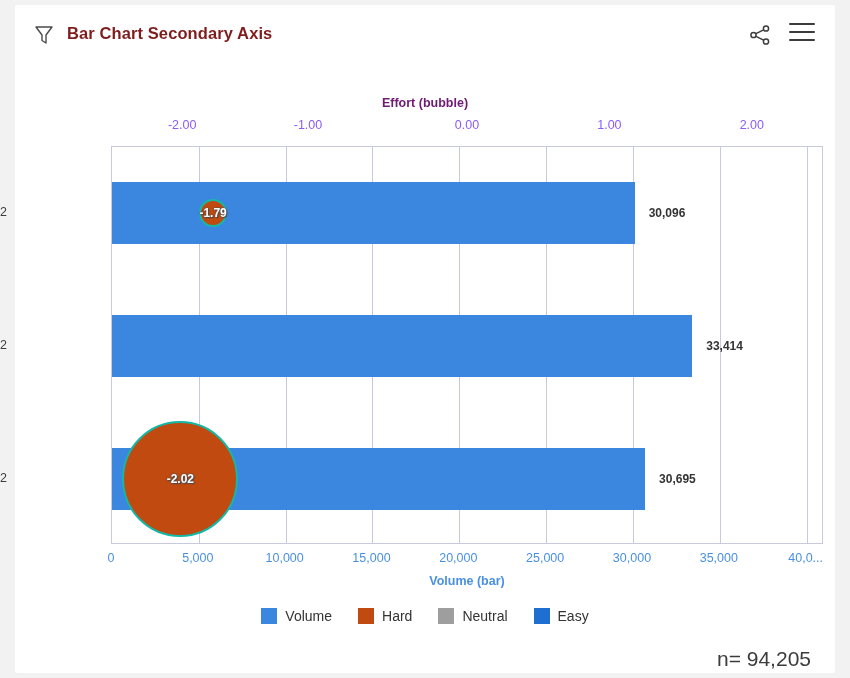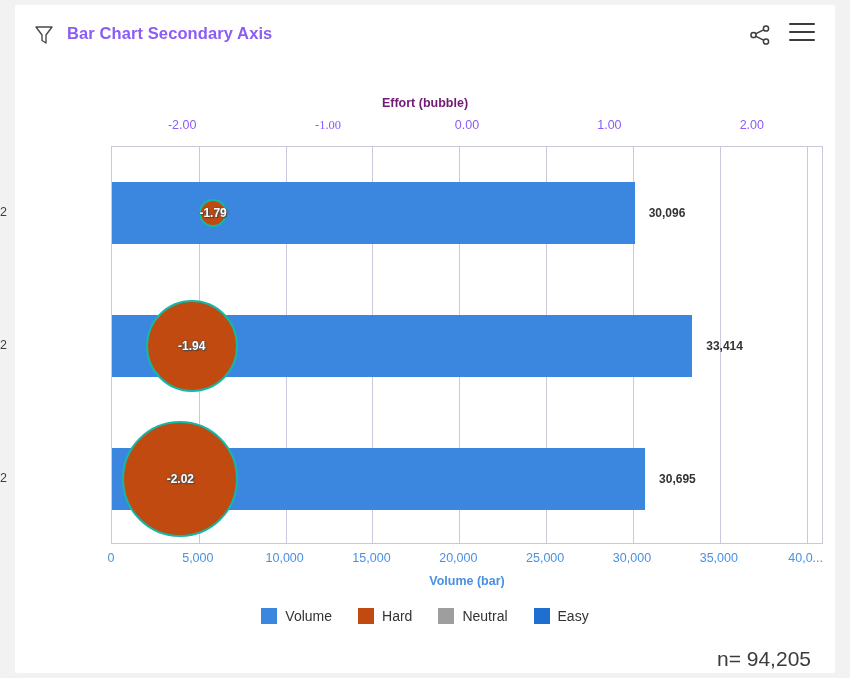--- a/index.html
+++ b/index.html
@@ -21,21 +21,21 @@
   #header {
     position: absolute; left: 0; top: 0;
     width: 820px; height: 62px;
   }
   #filter-icon {
     position: absolute; left: 18px; top: 18px;
     width: 22px; height: 24px;
   }
   #chart-title {
     position: absolute; left: 52px; top: 19px;
-    font-size: 16.5px; font-weight: bold; color: #8b5cf6;
+    font-size: 16.5px; font-weight: bold; color: #7f1d1d;
     letter-spacing: .1px; white-space: nowrap;
   }
   #share-icon {
     position: absolute; left: 733px; top: 18px;
     width: 24px; height: 24px;
   }
   #menu-icon {
     position: absolute; left: 774px; top: 18px;
     width: 26px; height: 24px;
   }
@@ -155,21 +155,21 @@
       <span></span>
       <span></span>
     </span>
   </div>
 
   <div id="plot-wrap">
 
     <div id="secondary-axis-title">Effort (bubble)</div>
     <div id="secondary-ticks">
         <div class="tick" style="left: 167.2px;">-2.00</div>
-        <div class="tick" style="left: 313px; font-family: Liberation Serif, serif;">-1.00</div>
+        <div class="tick" style="left: 293px;">-1.00</div>
         <div class="tick" style="left: 452px;">0.00</div>
         <div class="tick" style="left: 594.4px;">1.00</div>
         <div class="tick" style="left: 736.8px;">2.00</div>
       </div>
 
     <div id="grid">
         <div class="vline" style="left: 86.8293px;"></div>
         <div class="vline" style="left: 173.659px;"></div>
         <div class="vline" style="left: 260.488px;"></div>
         <div class="vline" style="left: 347.317px;"></div>
@@ -177,23 +177,20 @@
         <div class="vline" style="left: 520.976px;"></div>
         <div class="vline" style="left: 607.805px;"></div>
         <div class="vline" style="left: 694.634px;"></div>
         <div class="bar" style="top: 35.3333px; height: 62px; width: 522.643px;"></div>
         <div class="bar-value" style="left: 536.643px; top: 66.3333px;">30,096</div>
         <div class="bubble" style="left: 101.104px; top: 66.3333px; width: 28px; height: 28px;">
           <span class="bubble-label">-1.79</span>
         </div>
         <div class="bar" style="top: 168px; height: 62px; width: 580.263px;"></div>
         <div class="bar-value" style="left: 594.263px; top: 199px;">33,414</div>
-        <div class="bubble" style="left: 79.744px; top: 199px; width: 92px; height: 92px;">
-          <span class="bubble-label">-1.94</span>
-        </div>
         <div class="bar" style="top: 300.667px; height: 62px; width: 533.045px;"></div>
         <div class="bar-value" style="left: 547.045px; top: 331.667px;">30,695</div>
         <div class="bubble" style="left: 68.352px; top: 331.667px; width: 116px; height: 116px;">
           <span class="bubble-label">-2.02</span>
         </div>
       </div>
 
     <div id="primary-ticks">
         <div class="tick" style="left: 96px;">0</div>
         <div class="tick" style="left: 182.829px;">5,000</div>

